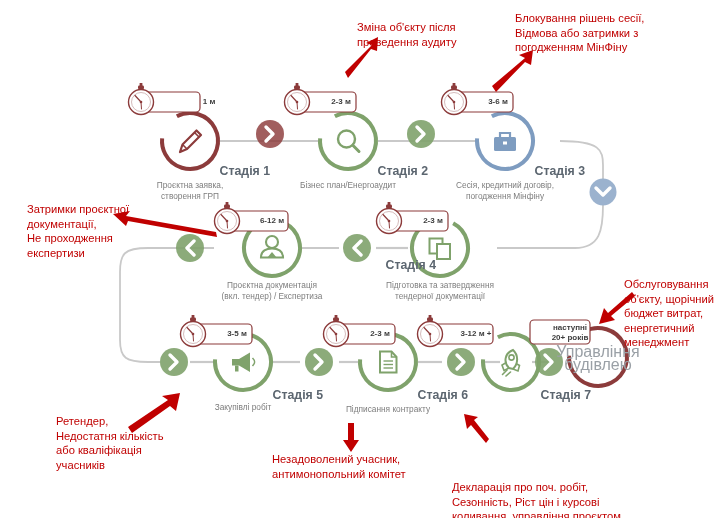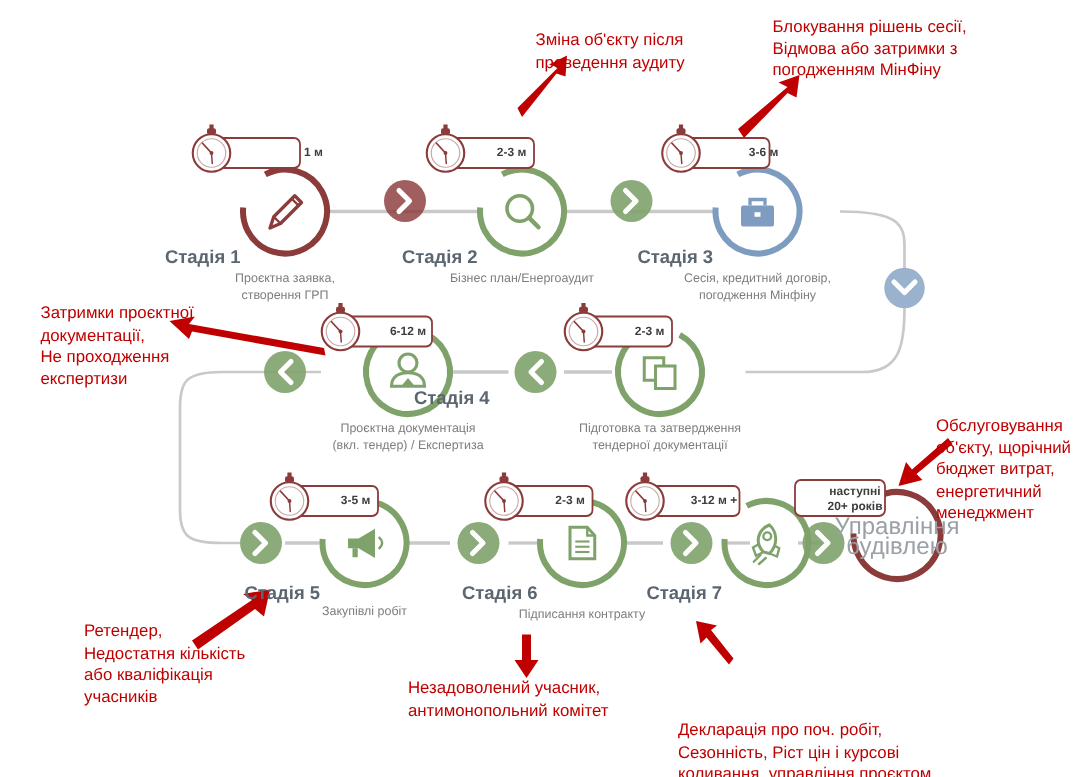--- a/index.html
+++ b/index.html
@@ -16,21 +16,21 @@
   .anno{
     position:absolute;
     color:#c00000;
     font-size:11.2px;
     line-height:14.5px;
     white-space:pre-line;
     font-family:"Liberation Sans","DejaVu Sans",sans-serif;
   }
   .stage-title{
     position:absolute;
-    text-align:left;
+    text-align:right;
     color:#5c6670;
     font-size:12.3px;
     font-weight:bold;
     width:160px;
   }
   .stage-sub{
     position:absolute;
     text-align:center;
     color:#7d7d7d;
     font-size:8.3px;
@@ -312,21 +312,21 @@
 <div class="stage-title" style="left:308px;top:388px;">Стадія 6</div>
 <div class="stage-sub" style="left:298px;top:404px;">Підписання контракту</div>
 
 <div class="stage-title" style="left:431px;top:388px;">Стадія 7</div>
 
 <div class="ring-label" style="left:553px;top:345px;">Управління
 будівлею</div>
 
 <div class="badge-txt" style="left:155px;top:97px;padding-left:24px;">1 м</div>
 <div class="badge-txt" style="left:311px;top:97px;">2-3 м</div>
-<div class="badge-txt" style="left:468px;top:97px;padding-left:11px;">3-6 м</div>
+<div class="badge-txt" style="left:468px;top:97px;">3-6 м</div>
 <div class="badge-txt" style="left:242px;top:216px;">6-12 м</div>
 <div class="badge-txt" style="left:403px;top:216px;">2-3 м</div>
 <div class="badge-txt" style="left:207px;top:329px;">3-5 м</div>
 <div class="badge-txt" style="left:350px;top:329px;">2-3 м</div>
 <div class="badge-txt" style="left:446px;top:329px;">3-12 м +</div>
 <div class="badge-txt" style="left:530px;top:323px;width:80px;">наступні
 20+ років</div>
 
 <div class="anno" style="left:334px;top:20px;margin-left:23px;">Зміна об'єкту після
 проведення аудиту</div>

